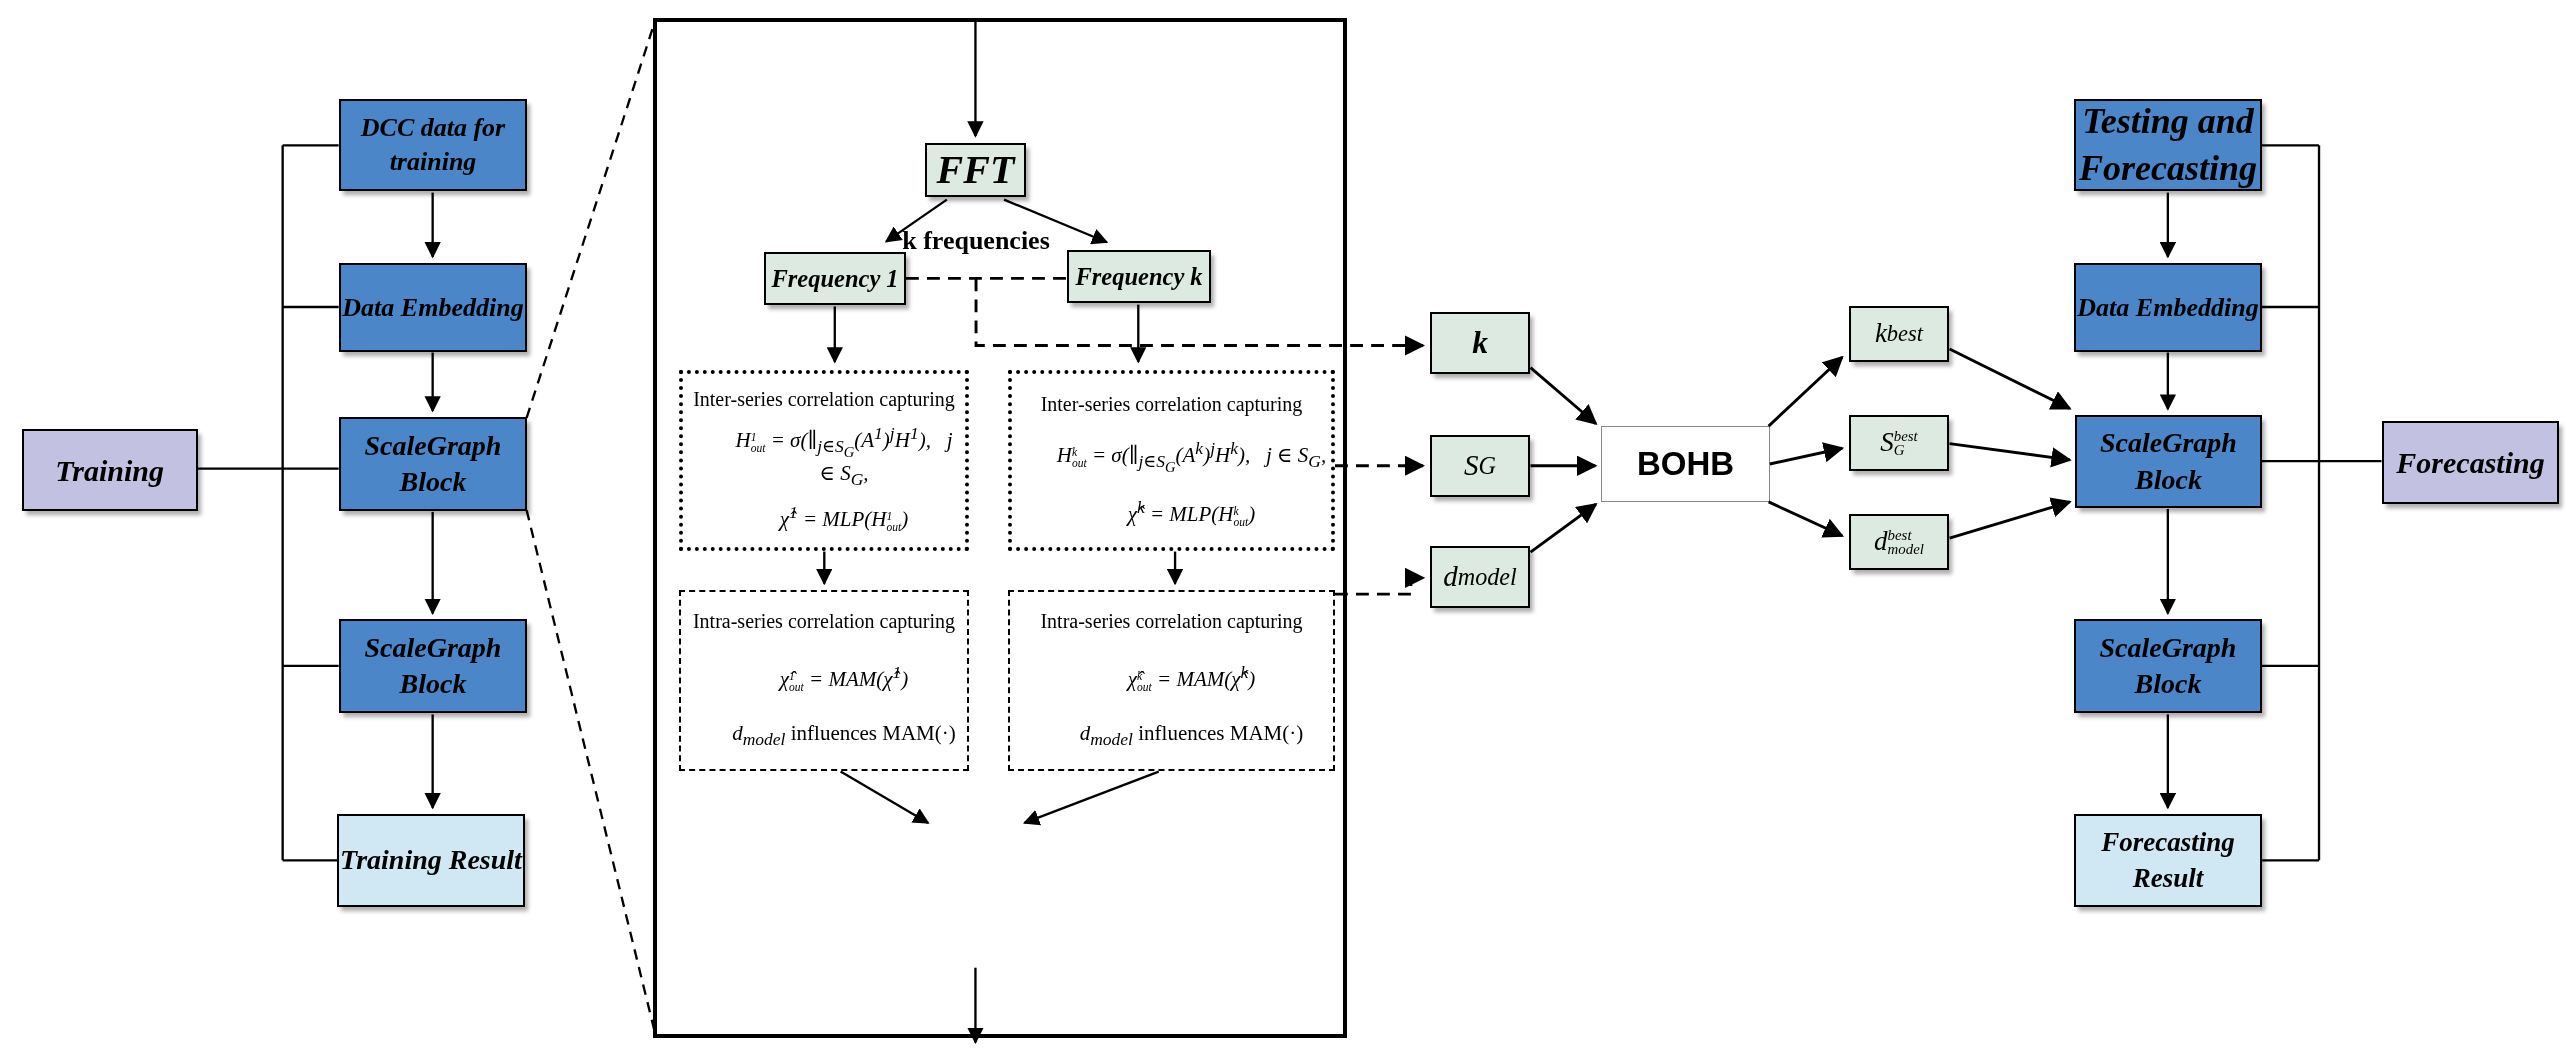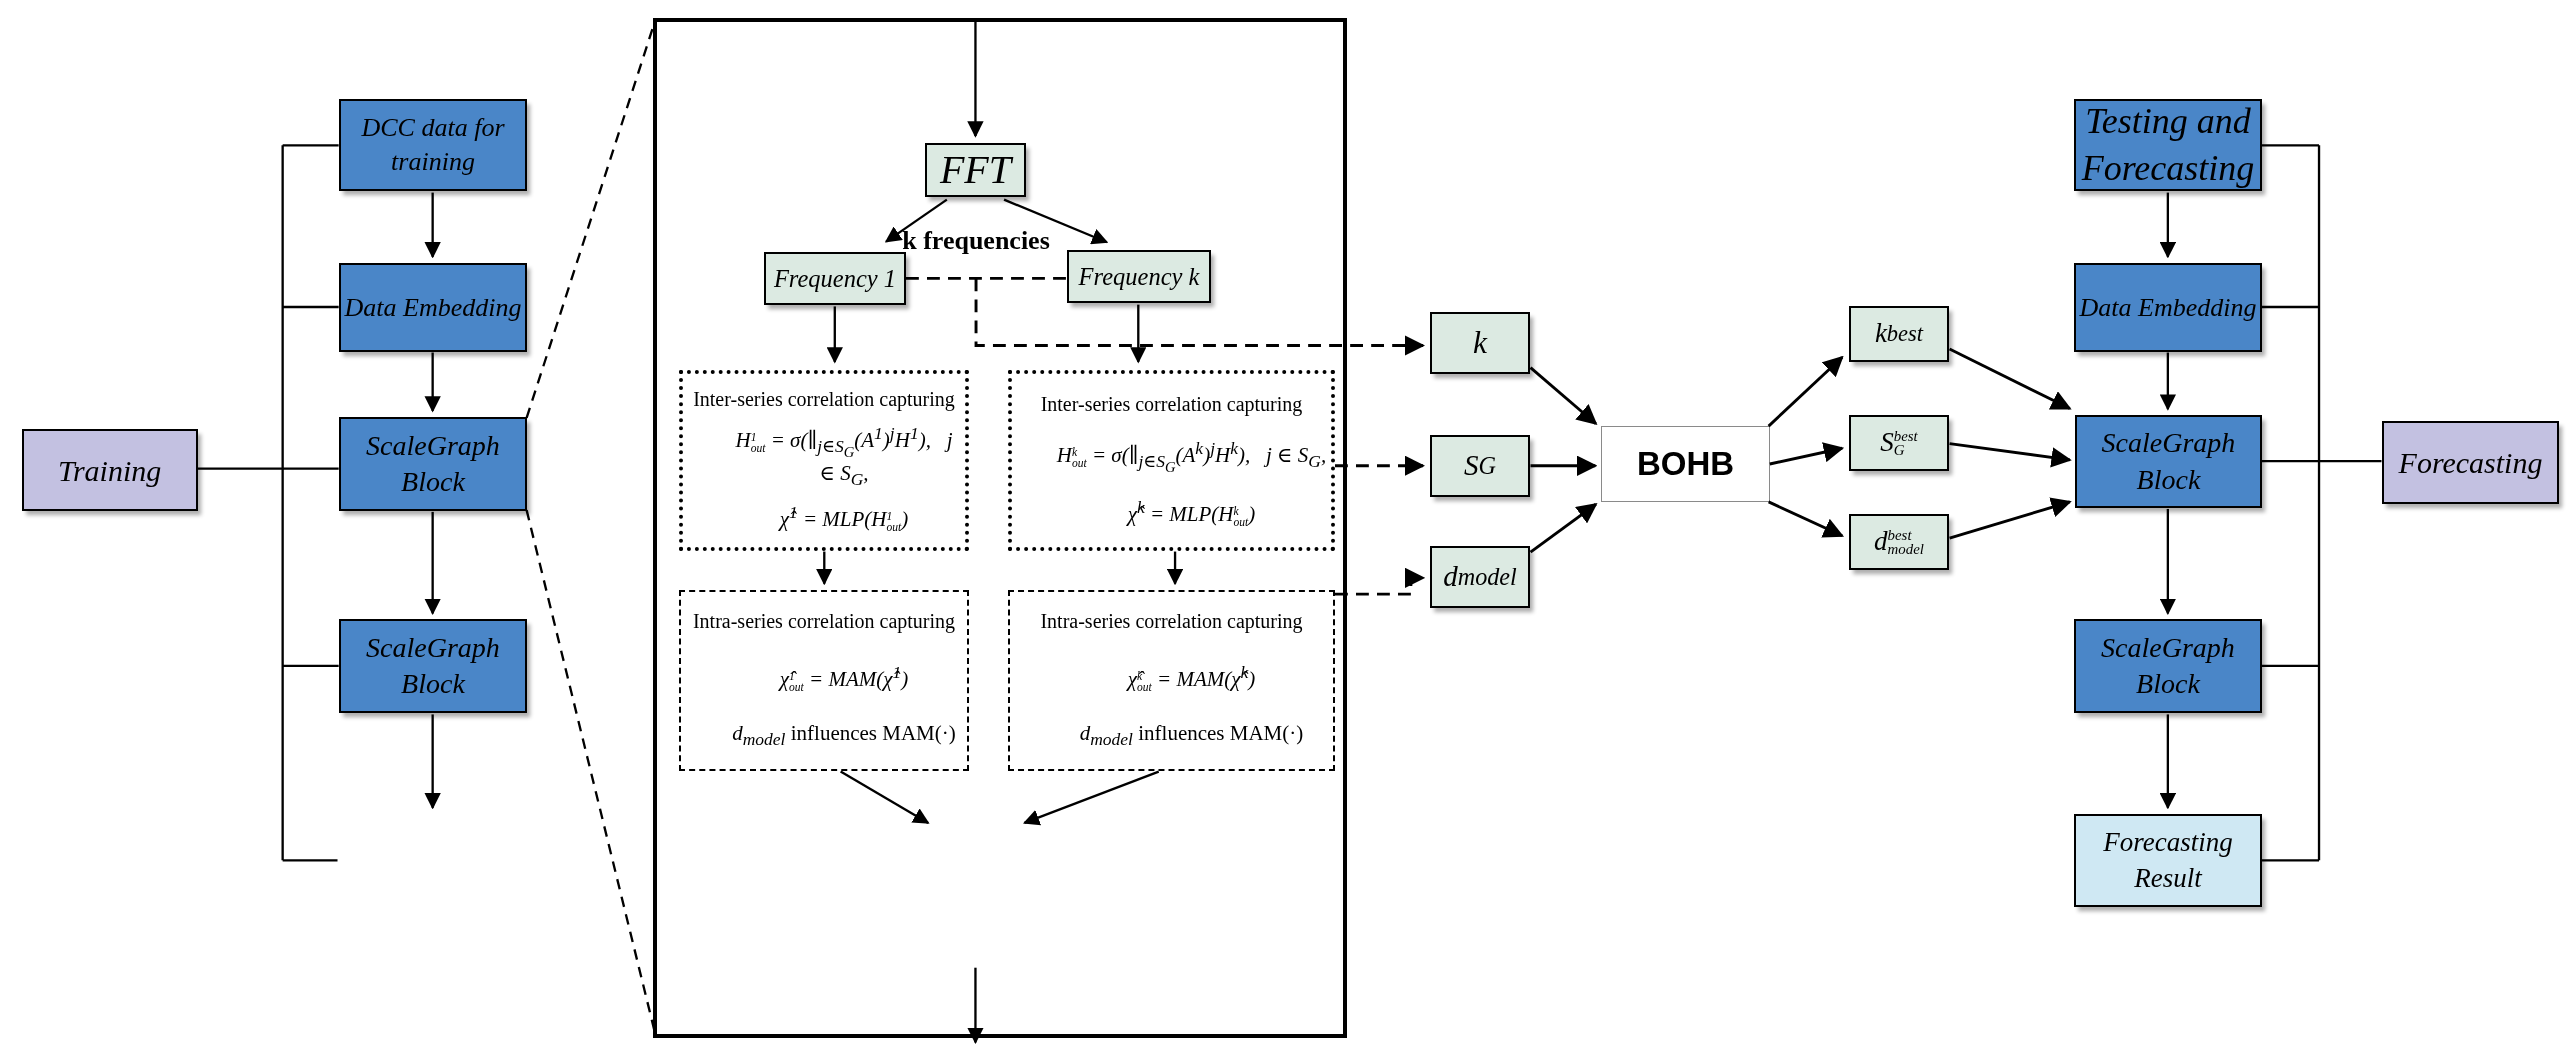--- a/index.html
+++ b/index.html
@@ -1,19 +1,19 @@
 <!DOCTYPE html>
 <html style="font-size:9.3px"><head>
 <meta charset="utf-8">
 <style>
   html,body{margin:0;padding:0;background:#ffffff;}
   #stage{position:relative;width:2576px;height:1050px;background:#ffffff;overflow:hidden;
          font-family:"Liberation Serif","DejaVu Serif",serif;}
   .box{position:absolute;display:flex;align-items:center;justify-content:center;text-align:center;
-       box-sizing:border-box;border:2.3px solid #000;color:#000;font-weight:normal;font-style:italic;
+       box-sizing:border-box;border:2.3px solid #000;color:#000;font-weight:bold;font-style:italic;
        white-space:pre-line;line-height:1.3;}
   .shadow{box-shadow:4.1px 4.7px 4.1px rgba(0,0,0,0.32);}
   .blue{background:#4a86c8;}
   .lavender{background:#c3c1e1;}
   .lightblue{background:#cfe8f3;}
   .green{background:#dceae2;}
   .white{background:#ffffff;}
   .bigbox{position:absolute;box-sizing:border-box;border:4.7px solid #000;background:transparent;}
   .bohb{border:1.8px solid #8a8a8a;font-family:"Liberation Sans","DejaVu Sans",sans-serif;
         font-weight:bold;font-style:normal;}
@@ -35,20 +35,21 @@
 <div id="stage">
 
   <div class="box lavender shadow" style="left:21.6px;top:429px;width:176px;height:82px;font-size:30px">Training</div>
   <div class="box blue shadow" style="left:339px;top:99px;width:188px;height:92px;font-size:26px">DCC data for
 training</div>
   <div class="box blue shadow" style="left:339px;top:263px;width:188px;height:89px;font-size:26px">Data Embedding</div>
   <div class="box blue shadow" style="left:339px;top:417px;width:188px;height:94px;font-size:28px">ScaleGraph
 Block</div>
   <div class="box blue shadow" style="left:339px;top:619px;width:188px;height:94px;font-size:28px">ScaleGraph
 Block</div>
+  <div class="box lightblue shadow" style="left:337px;top:814px;width:188px;height:93px;font-size:28px">Training Result</div>
 
   <div class="bigbox" style="left:653px;top:17.5px;width:694px;height:1020px"></div>
 
   <div class="box green shadow" style="left:925px;top:143px;width:101px;height:54px;font-size:40px">FFT</div>
   <div class="plabel" style="left:876px;top:226px;width:200px;font-size:26px;font-family:'Liberation Serif','DejaVu Serif',serif">k frequencies</div>
   <div class="box green shadow" style="left:764px;top:252px;width:142px;height:53px;font-size:24.5px">Frequency 1</div>
   <div class="box green shadow" style="left:1067px;top:250px;width:144px;height:53px;font-size:24.5px">Frequency k</div>
 
   <div class="dbox dotted" style="left:679px;top:370px;width:290px;height:181px">
     <div class="dtitle">Inter-series correlation capturing</div>

